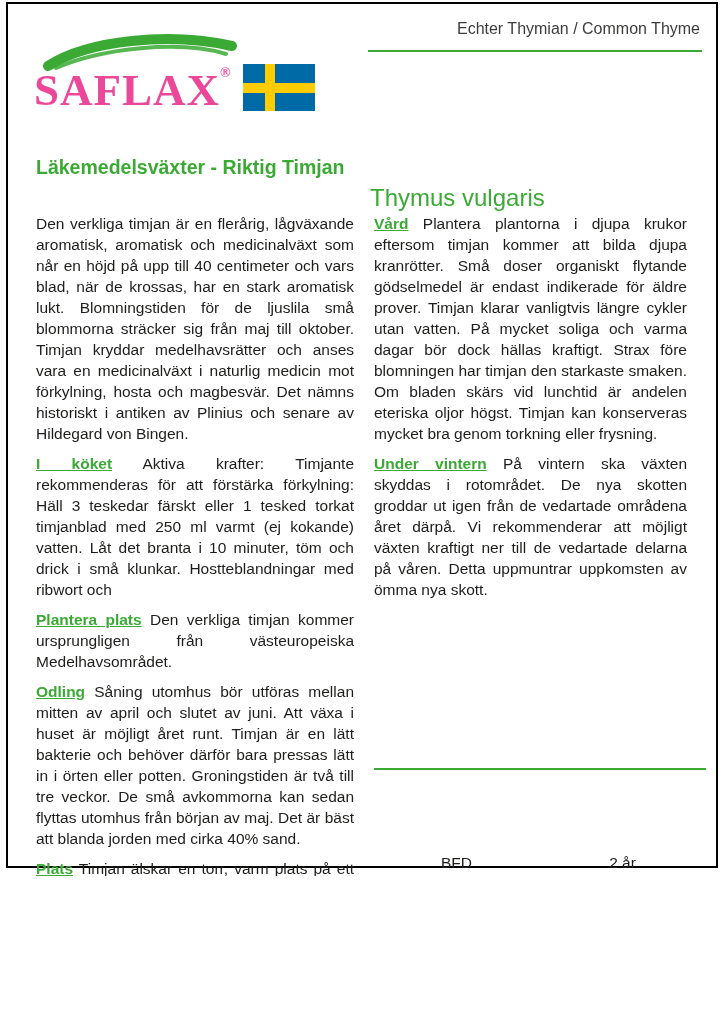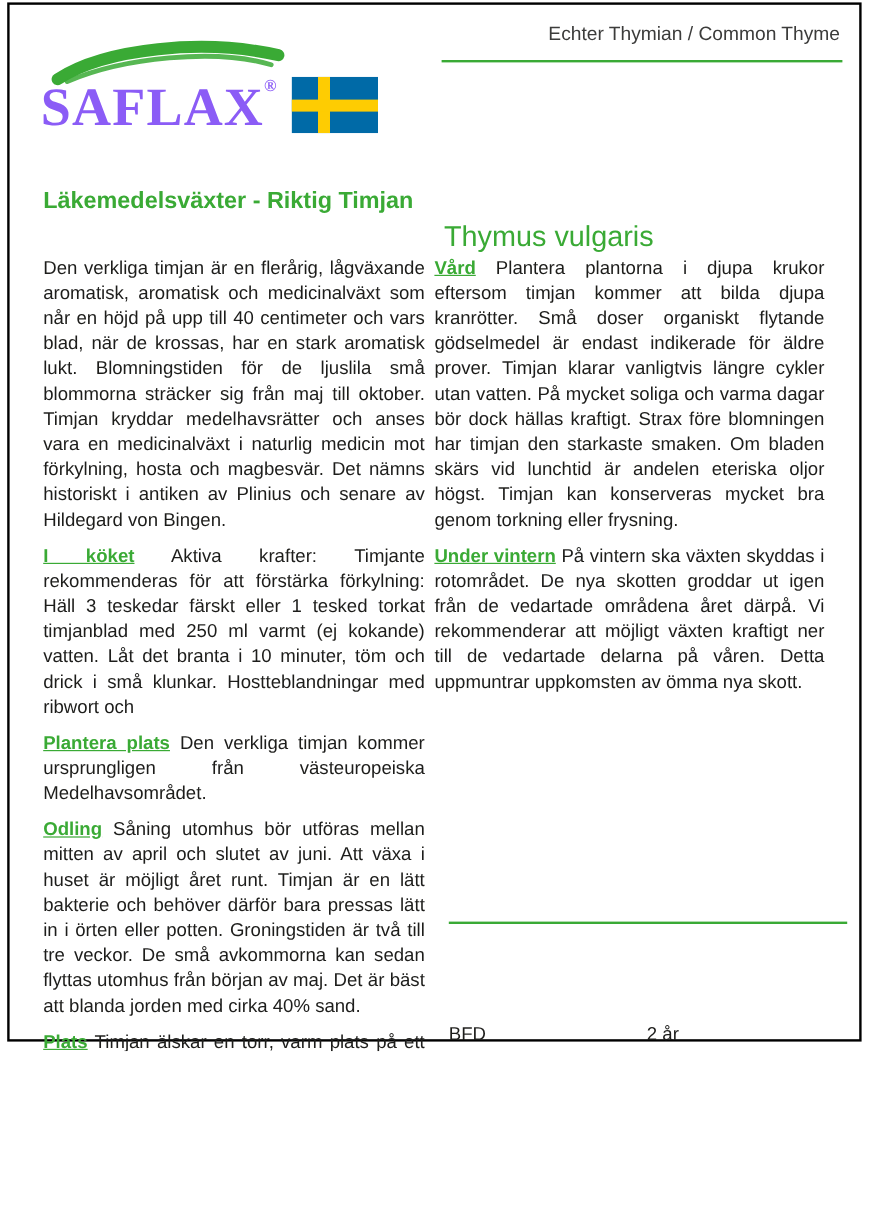--- a/index.html
+++ b/index.html
@@ -28,55 +28,55 @@
     font-size:16px;color:#3c3c3b;
   }
   .header-rule{
     position:absolute;top:50px;left:368px;right:22px;height:2px;
     background:var(--green);
   }
   .logo-big{position:absolute;left:34px;top:30px;width:214px;}
   .logo-big .brush{display:block;margin-left:6px;}
   .wordmark{
     font-family:"Liberation Serif",serif;
-    font-weight:bold;font-size:45px;letter-spacing:1px;color:#8b5cf6;
+    font-weight:bold;font-size:45px;letter-spacing:1px;color:#ec4899;
     line-height:1;margin-top:-6px;white-space:nowrap;
   }
   .wordmark sup{font-size:14px;vertical-align:28px;letter-spacing:0;}
   .flag{position:absolute;left:243px;top:64px;}
   
   .main-title{
     position:absolute;left:36px;top:156px;margin:0;
     font-size:19.5px;font-weight:bold;color:var(--green);
   }
   .latin-name{
     position:absolute;top:184px;left:370px;right:24px;
     font-size:24px;color:var(--green);
   }
   
   .columns{
     position:absolute;top:213px;left:36px;right:37px;
-    display:flex;gap:8px;
+    display:flex;gap:20px;
   }
   .col-left{width:318px;flex:0 0 318px;}
   .col-right{flex:1;}
   .columns p{
     margin:0 0 9px 0;
     font-size:15.5px;line-height:21px;text-align:justify;
   }
   .sh{
     color:var(--green);font-weight:bold;text-decoration:underline;
   }
   
   .footer{
     position:absolute;left:374px;right:18px;top:768px;
   }
   .footer-rule{height:2px;background:var(--green);}
   .info{margin-top:84px;font-size:15.5px;}
-  .info-row{display:grid;grid-template-columns:165px 1fr;margin-bottom:9px;}
+  .info-row{display:grid;grid-template-columns:165px 1fr;margin-bottom:9px;text-align:center;}
   .brand-row{
     display:flex;justify-content:space-between;align-items:flex-end;
     margin-top:8px;
   }
   .logo-small .wordmark-sm{
     font-family:"Liberation Serif",serif;font-weight:bold;
     font-size:28px;letter-spacing:1px;color:#000;line-height:1;margin-top:-4px;
   }
   .barcode{width:210px;text-align:center;}
   .bars{

